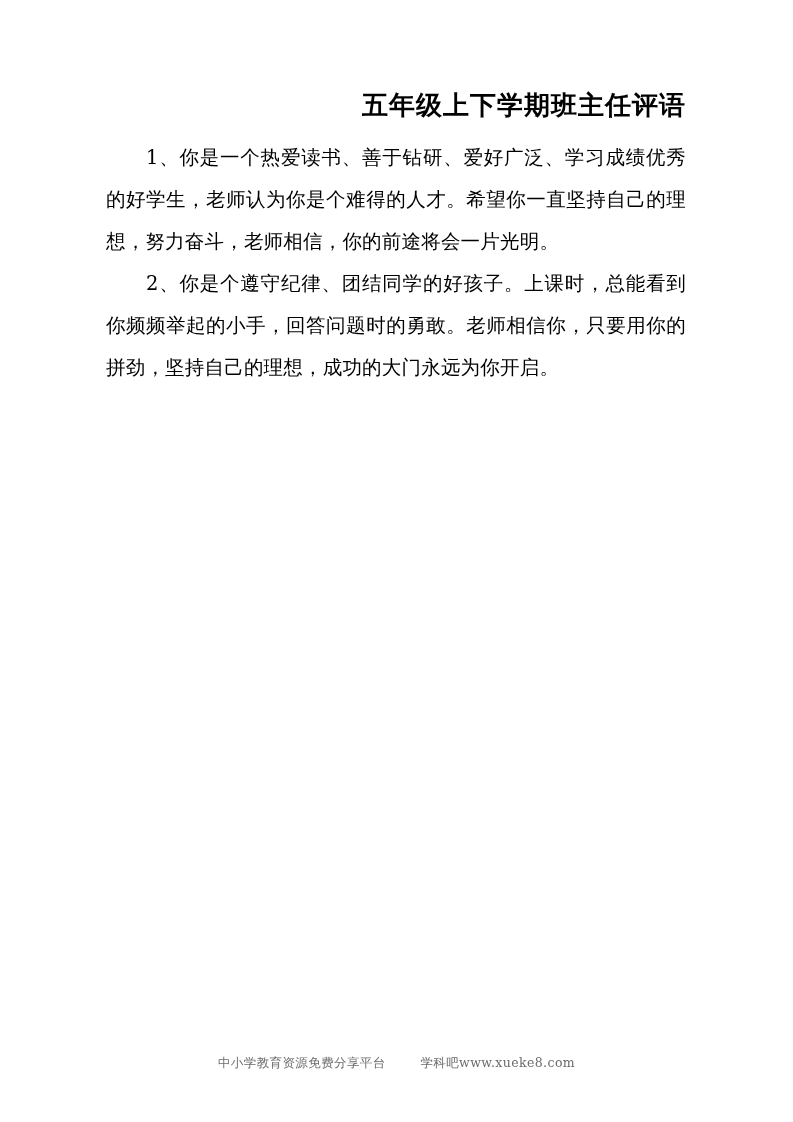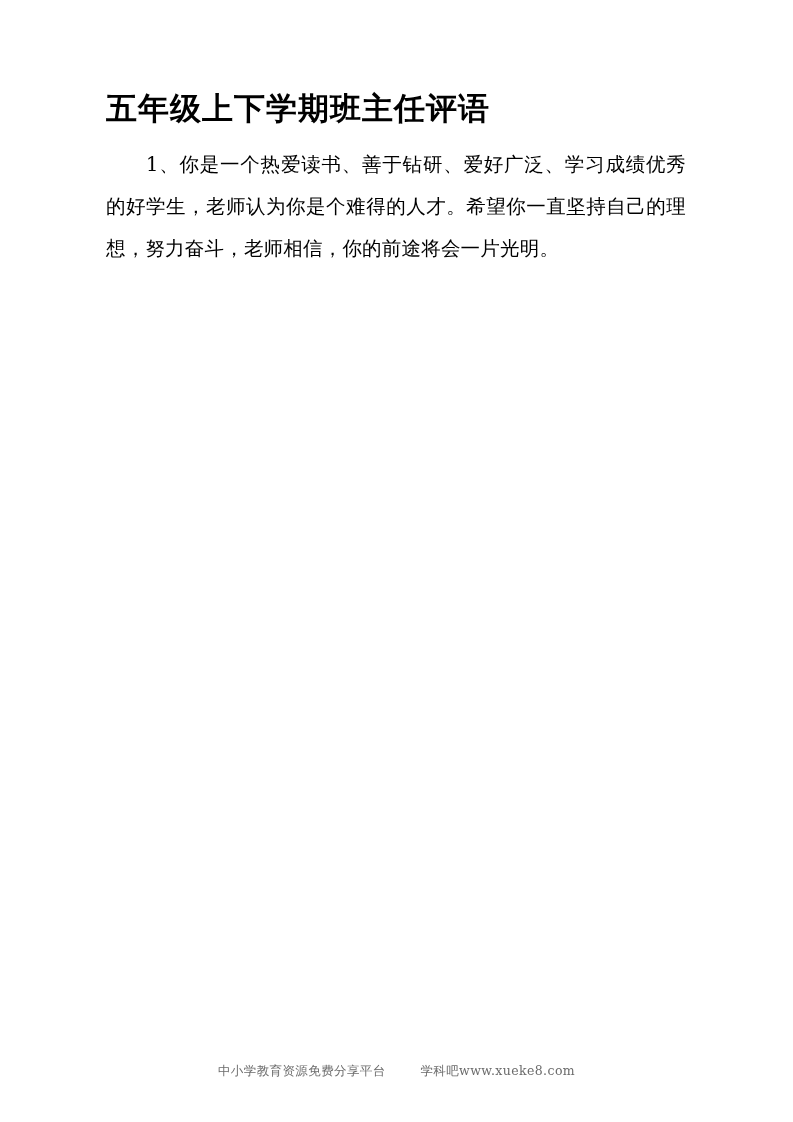--- a/index.html
+++ b/index.html
@@ -18,23 +18,23 @@
     color: #000000;
   }
   .doc-body {
     position: absolute;
     left: 106px;
     top: 88px;
     width: 580px;
   }
   .doc-title {
     font-family: "DejaVu Serif", "Liberation Serif", serif;
-    font-size: 31px;
+    font-size: 26px;
     font-weight: 700;
-    text-align: left;
+    text-align: right;
     letter-spacing: 1px;
     margin: 0 0 14px 0;
     line-height: 1.35;
   }
   .para {
     font-size: 19.5px;
     line-height: 42px;
     text-align: justify;
     text-justify: inter-ideograph;
     margin: 0 0 0 0;
@@ -44,36 +44,36 @@
   .footer {
     position: absolute;
     left: 0;
     top: 1055px;
     width: 793px;
     text-align: center;
     font-size: 12.5px;
     color: #6b6b6b;
     font-family: "DejaVu Serif", "Liberation Serif", serif;
     letter-spacing: 0.4px;
-    margin-top: 8px;
   }
   .footer .fsep {
     display: inline-block;
     width: 26px;
   }
 </style>
 </head>
 <body>
 
 <div class="page">
 
   <div class="doc-body">
     <h1 class="doc-title">五年级上下学期班主任评语</h1>
 
     <p class="para">1、你是一个热爱读书、善于钻研、爱好广泛、学习成绩优秀的好学生，老师认为你是个难得的人才。希望你一直坚持自己的理想，努力奋斗，老师相信，你的前途将会一片光明。</p>
+    <p class="para">2、你是个遵守纪律、团结同学的好孩子。上课时，总能看到你频频举起的小手，回答问题时的勇敢。老师相信你，只要用你的拼劲，坚持自己的理想，成功的大门永远为你开启。</p>
   </div>
 
   <div class="footer">
     <span>中小学教育资源免费分享平台</span>
     <span class="fsep"></span>
     <span>学科吧www.xueke8.com</span>
   </div>
 
 </div>
 

